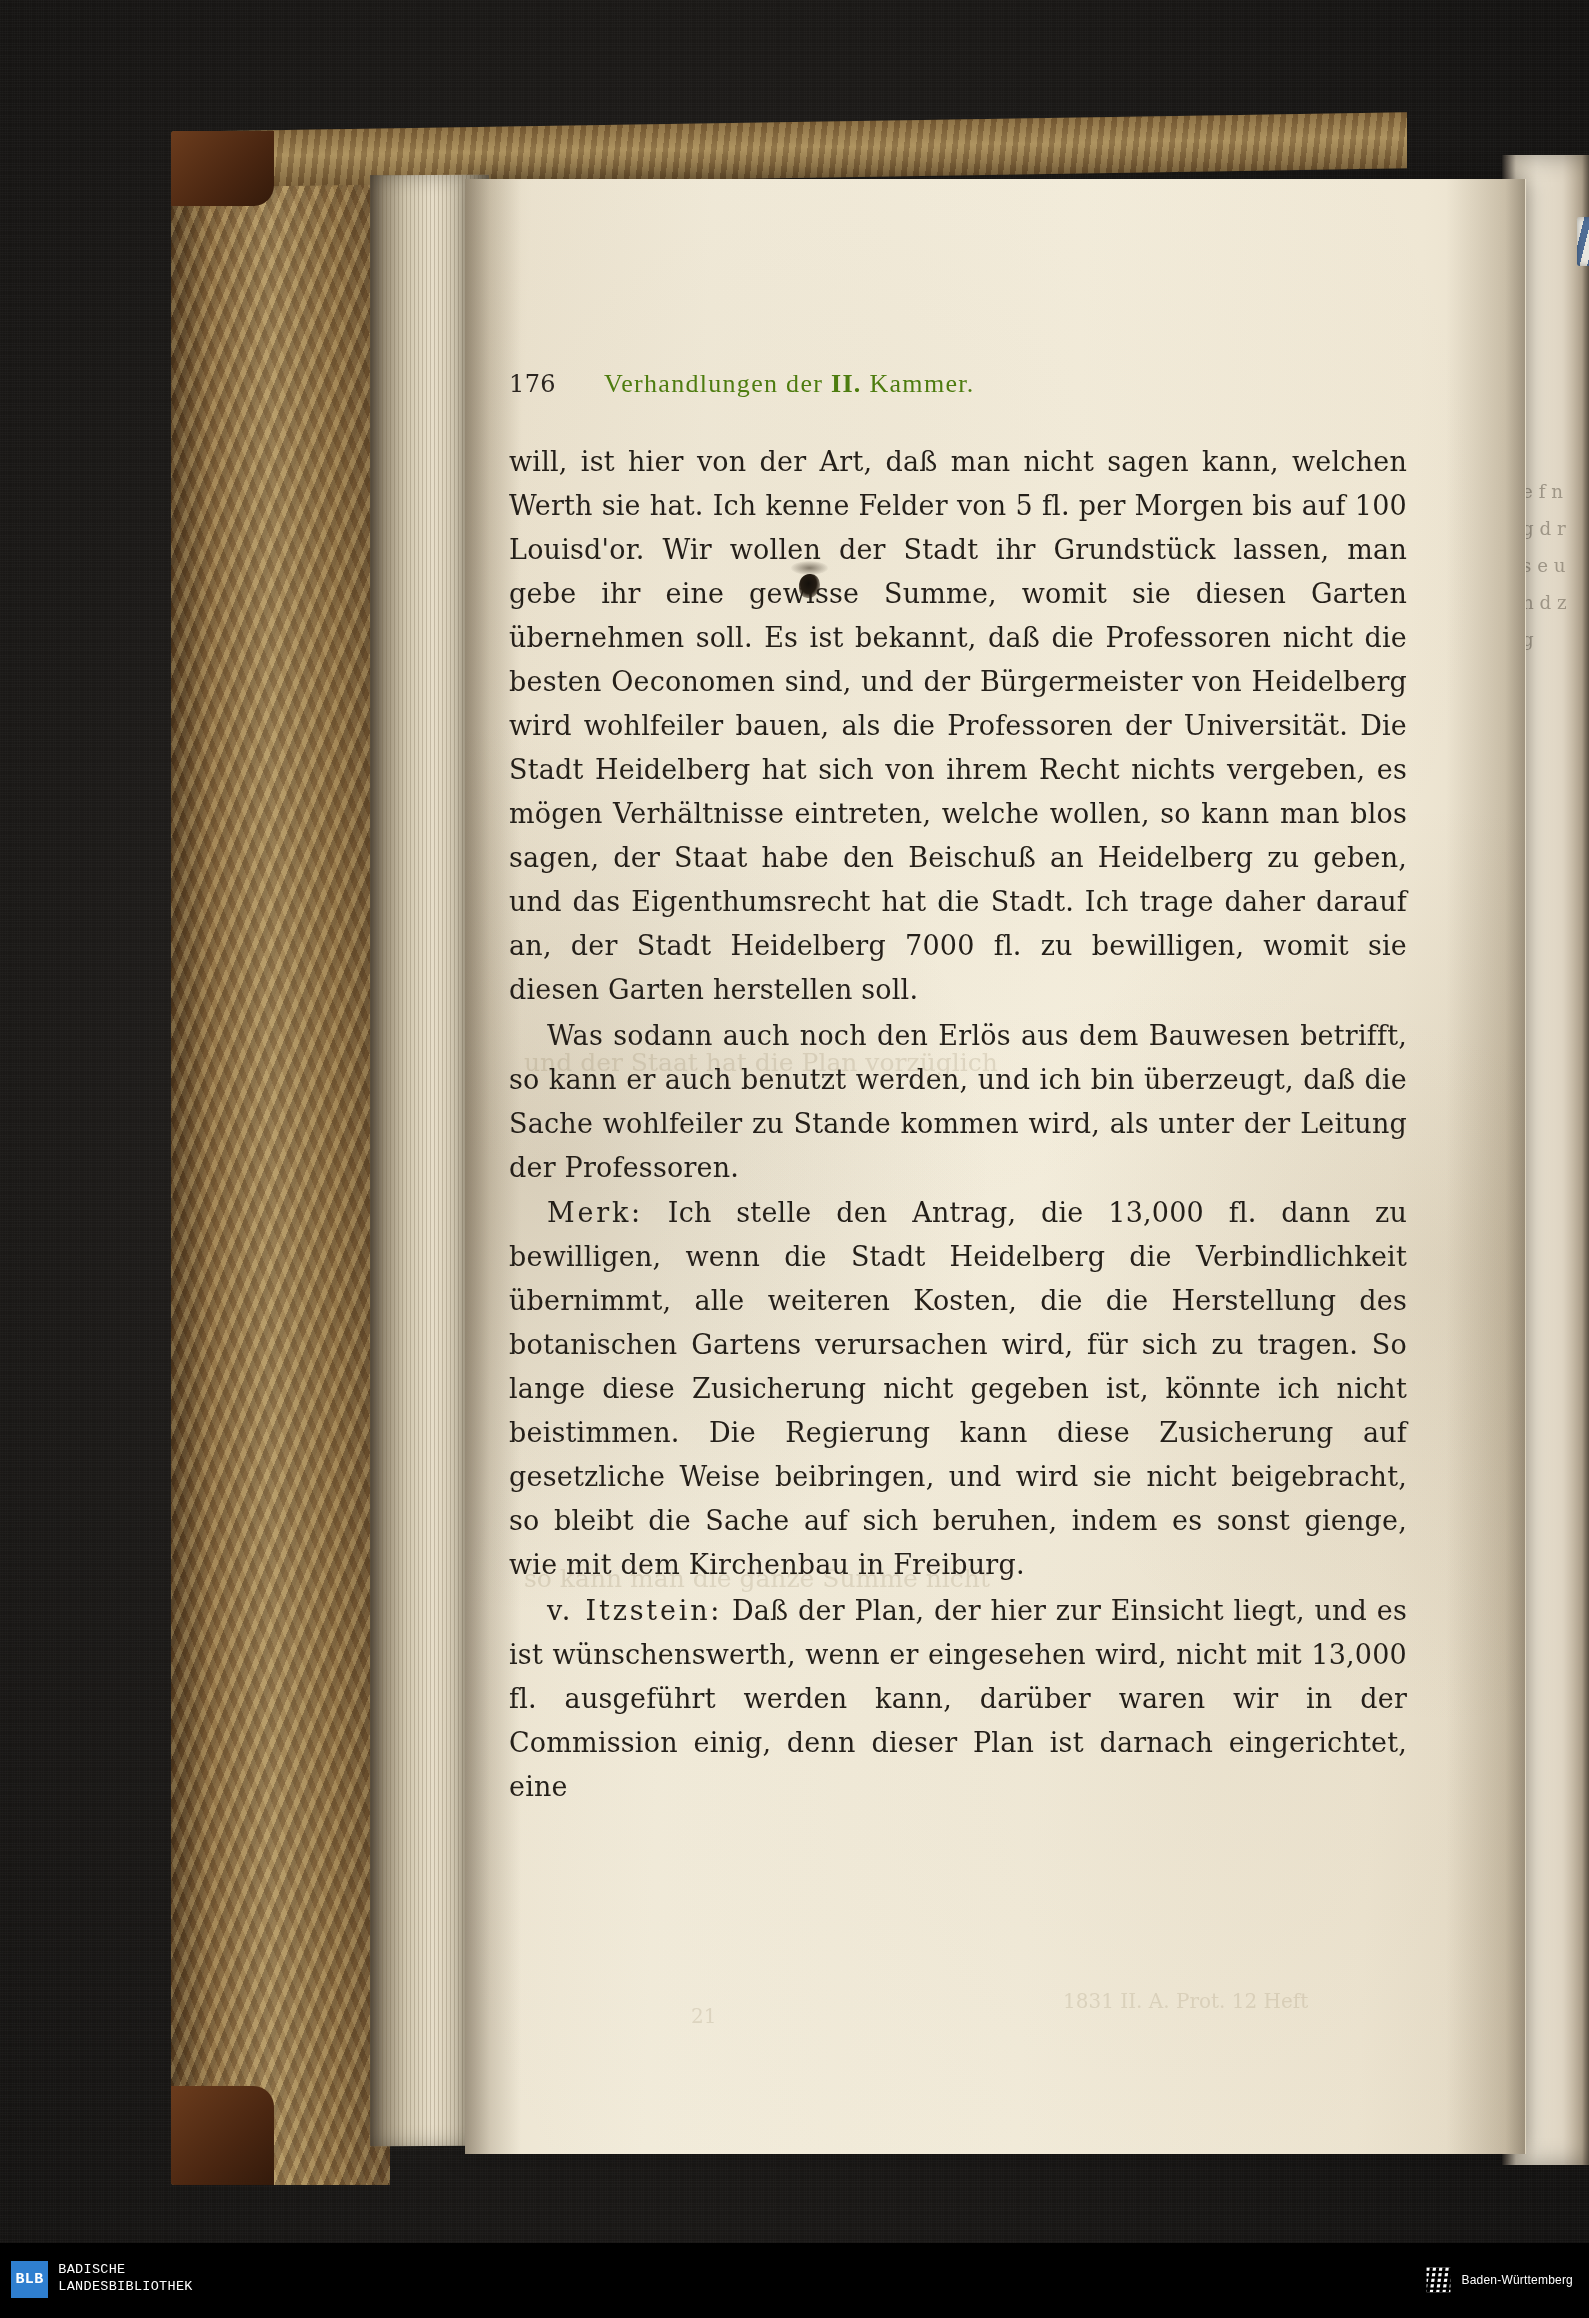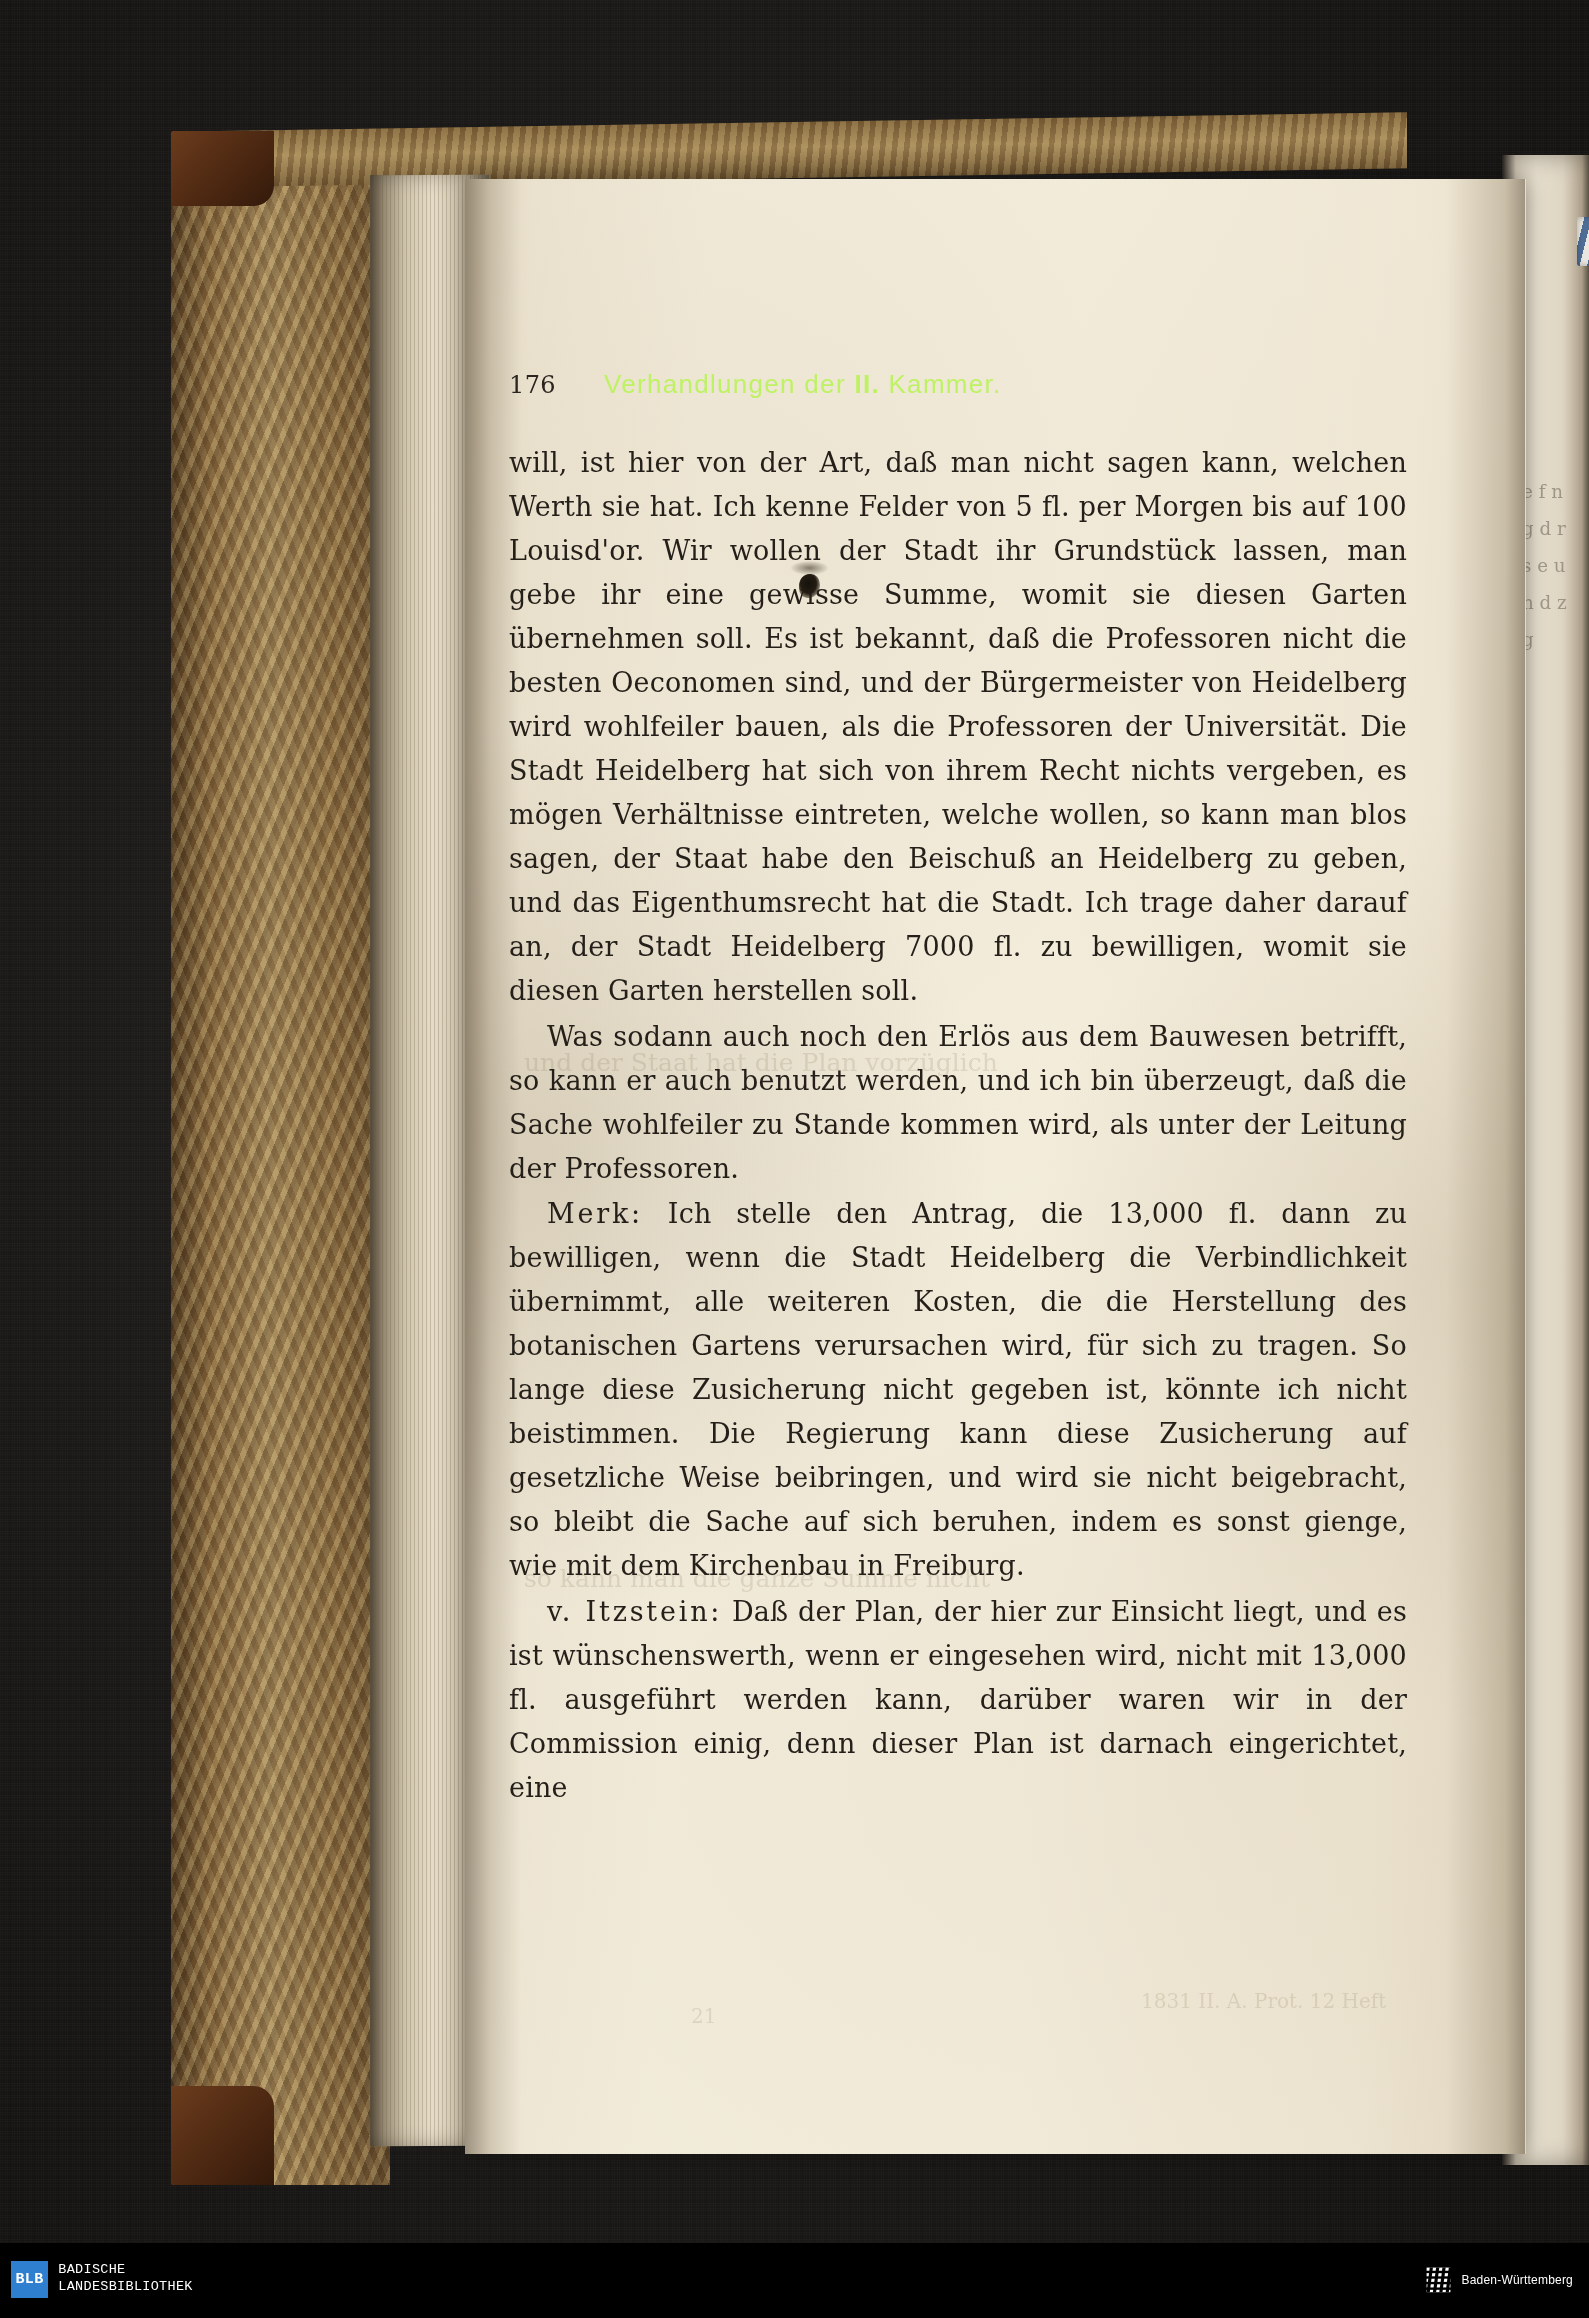--- a/index.html
+++ b/index.html
@@ -190,22 +190,22 @@
     margin-top: 39px;
   }
   #page-number {
     font-size: 24px;
     color: #2b2520;
     width: 95px;
     font-family: "DejaVu Serif", serif;
   }
   #header-title {
     font-size: 26px;
-    color: #bef264;
-    font-family: Liberation Sans, sans-serif;
+    color: #4d7c0f;
+    font-family: Liberation Serif, serif;
     letter-spacing: 1.3px;
     white-space: nowrap;
   }
   #header-title .bold {
     font-weight: bold;
   }
 
   .para {
     font-size: 27px;
     line-height: 44px;
@@ -250,21 +250,21 @@
     position: absolute;
     color: rgba(120,100,65,0.16);
     font-size: 25px;
     line-height: 44px;
     font-family: "DejaVu Serif", serif;
     pointer-events: none;
     user-select: none;
   }
   #ghost-1 { left: 524px; top: 1041px; width: 858px; }
   #ghost-2 { left: 524px; top: 1557px; width: 858px; }
-  #ghost-3 { left: 1141px; top: 1979px; width: 302px; font-size: 20px; }
+  #ghost-3 { left: 1063px; top: 1979px; width: 302px; font-size: 20px; }
   #ghost-sig { left: 691px; top: 1994px; width: 95px; font-size: 20px; }
 
   
   #footer {
     position: absolute;
     left: 0;
     bottom: 0;
     width: 1589px;
     height: 76px;
     background: #000;

